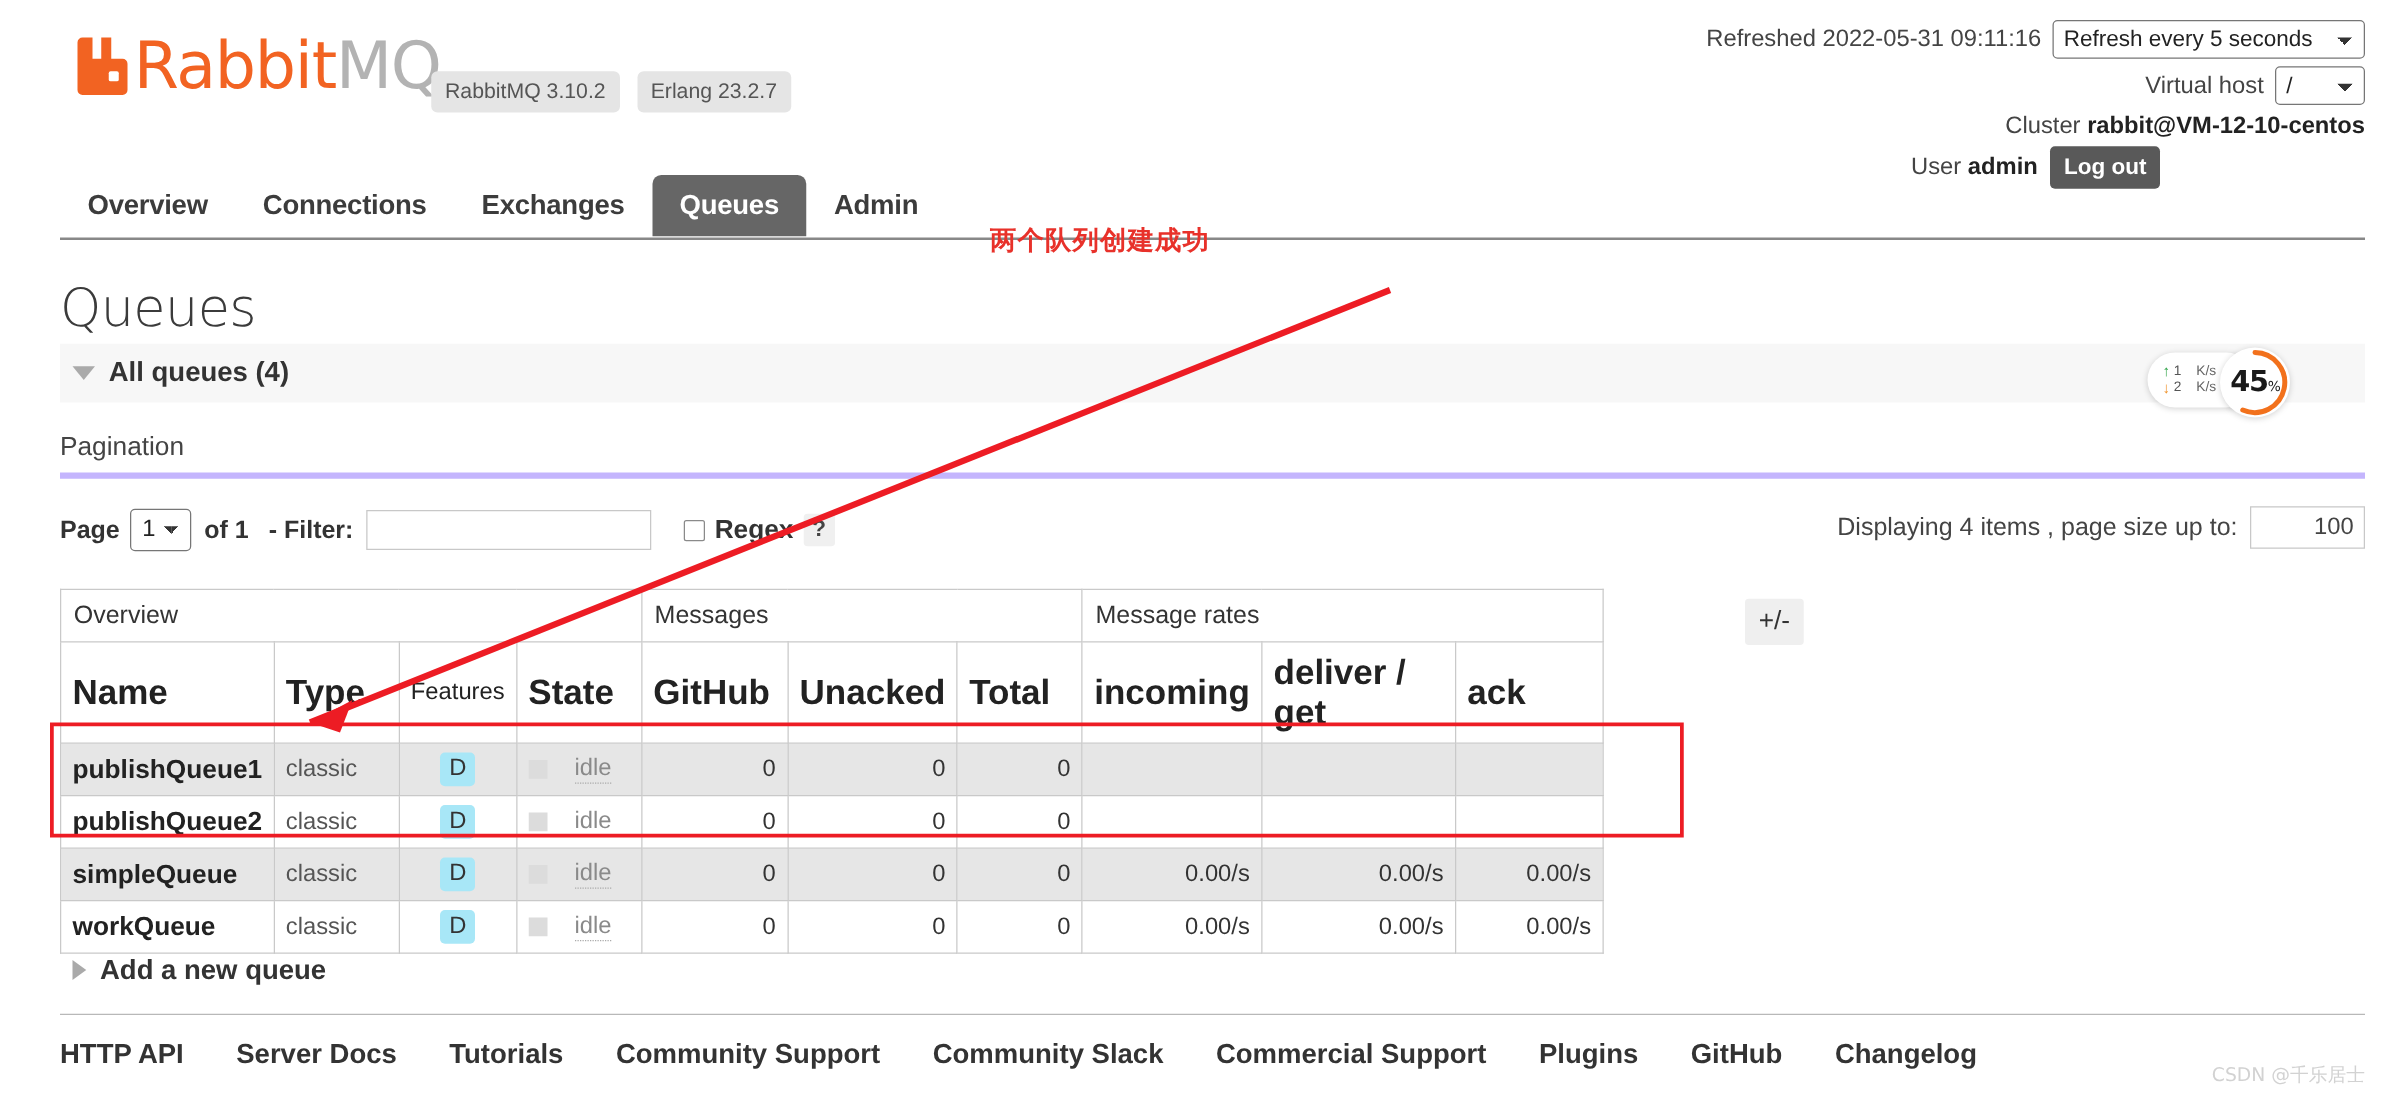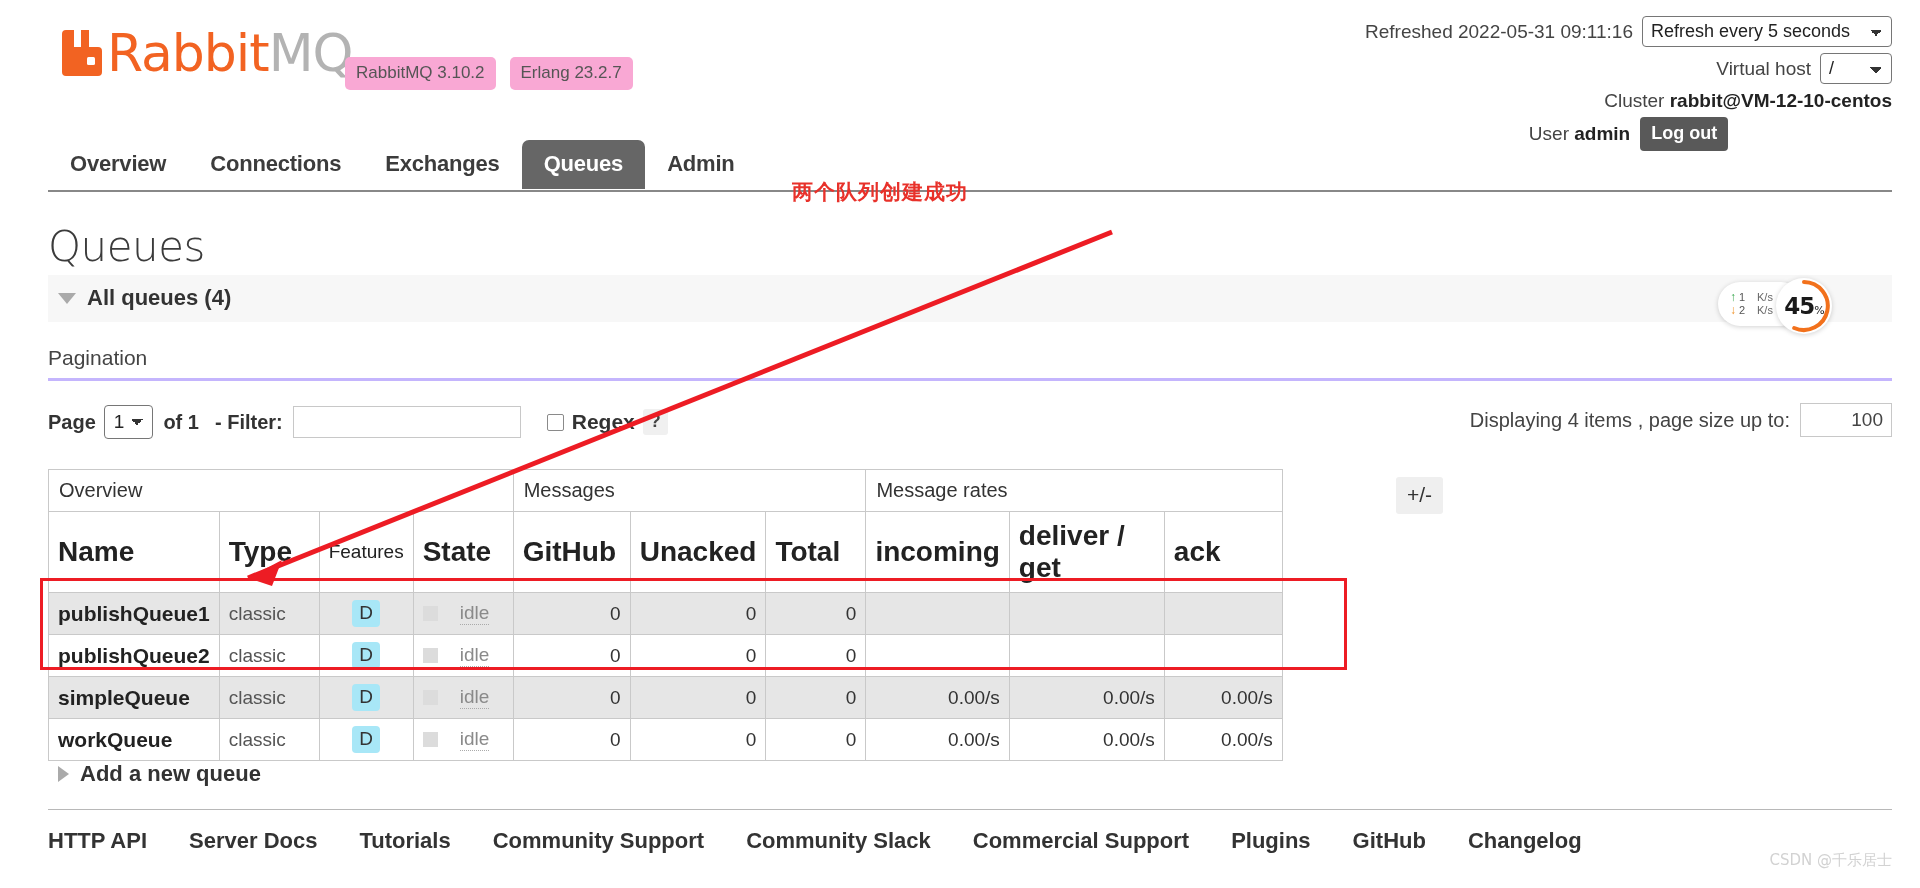--- a/index.html
+++ b/index.html
@@ -24,21 +24,21 @@
   .logo-text {
     font-size: 52px; line-height: 46px; font-weight: 400;
     letter-spacing: -1px; font-family: "DejaVu Sans", sans-serif;
   }
   .logo-rabbit { color: #f26322; }
   .logo-mq { color: #b3b3b3; }
   .logo-tm { font-size: 14px; color: #a6a6a6; margin-left: 2px; padding-bottom: 6px; }
 
   .version-pill {
     display: inline-block;
-    background: #f9a8d4; color: #555;
+    background: #e5e5e5; color: #555;
     border-radius: 5px;
     padding: 6px 11px 7px;
     font-size: 17px;
     margin-left: 14px;
     white-space: nowrap;
   }
   .pill-row { position: absolute; left: 345px; top: 57px; display: flex; }
   .pill-row .version-pill:first-child { margin-left: 0; }
 
   .header-right {
@@ -124,21 +124,21 @@
   }
   .section-bar .label {
     font-family: "Liberation Sans Narrow", "Liberation Sans", sans-serif;
     font-weight: bold; font-size: 22px; color: #333;
   }
 
   .subsection {
     font-family: "Liberation Sans Narrow", "Liberation Sans", sans-serif;
     font-size: 21px; color: #444;
     margin-top: 24px; padding-bottom: 8px;
-    border-bottom: 3px solid #c4b5fd;
+    border-bottom: 5px solid #c4b5fd;
   }
 
   .pagination-row {
     display: flex; align-items: center;
     margin-top: 24px; font-size: 20px; color: #333;
     position: relative;
   }
   .pagination-row .lbl {
     font-family: "Liberation Sans Narrow", "Liberation Sans", sans-serif;
     font-weight: bold; margin-right: 8px;

